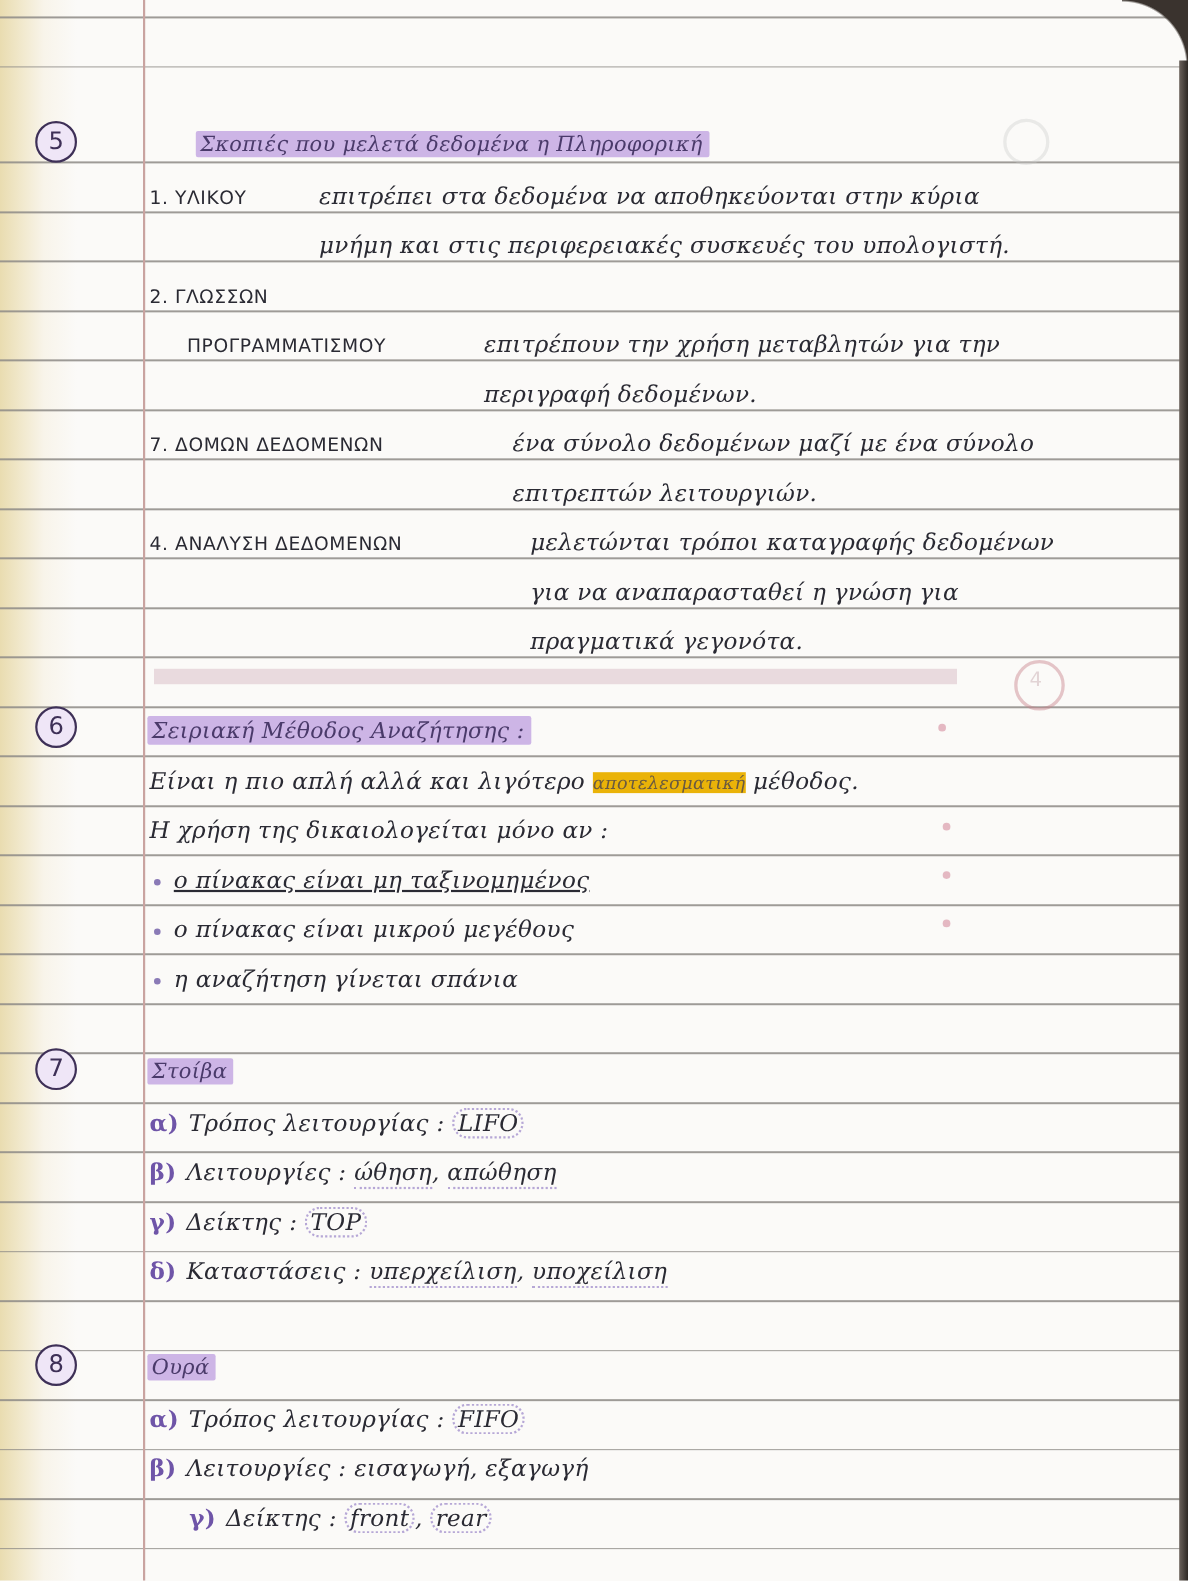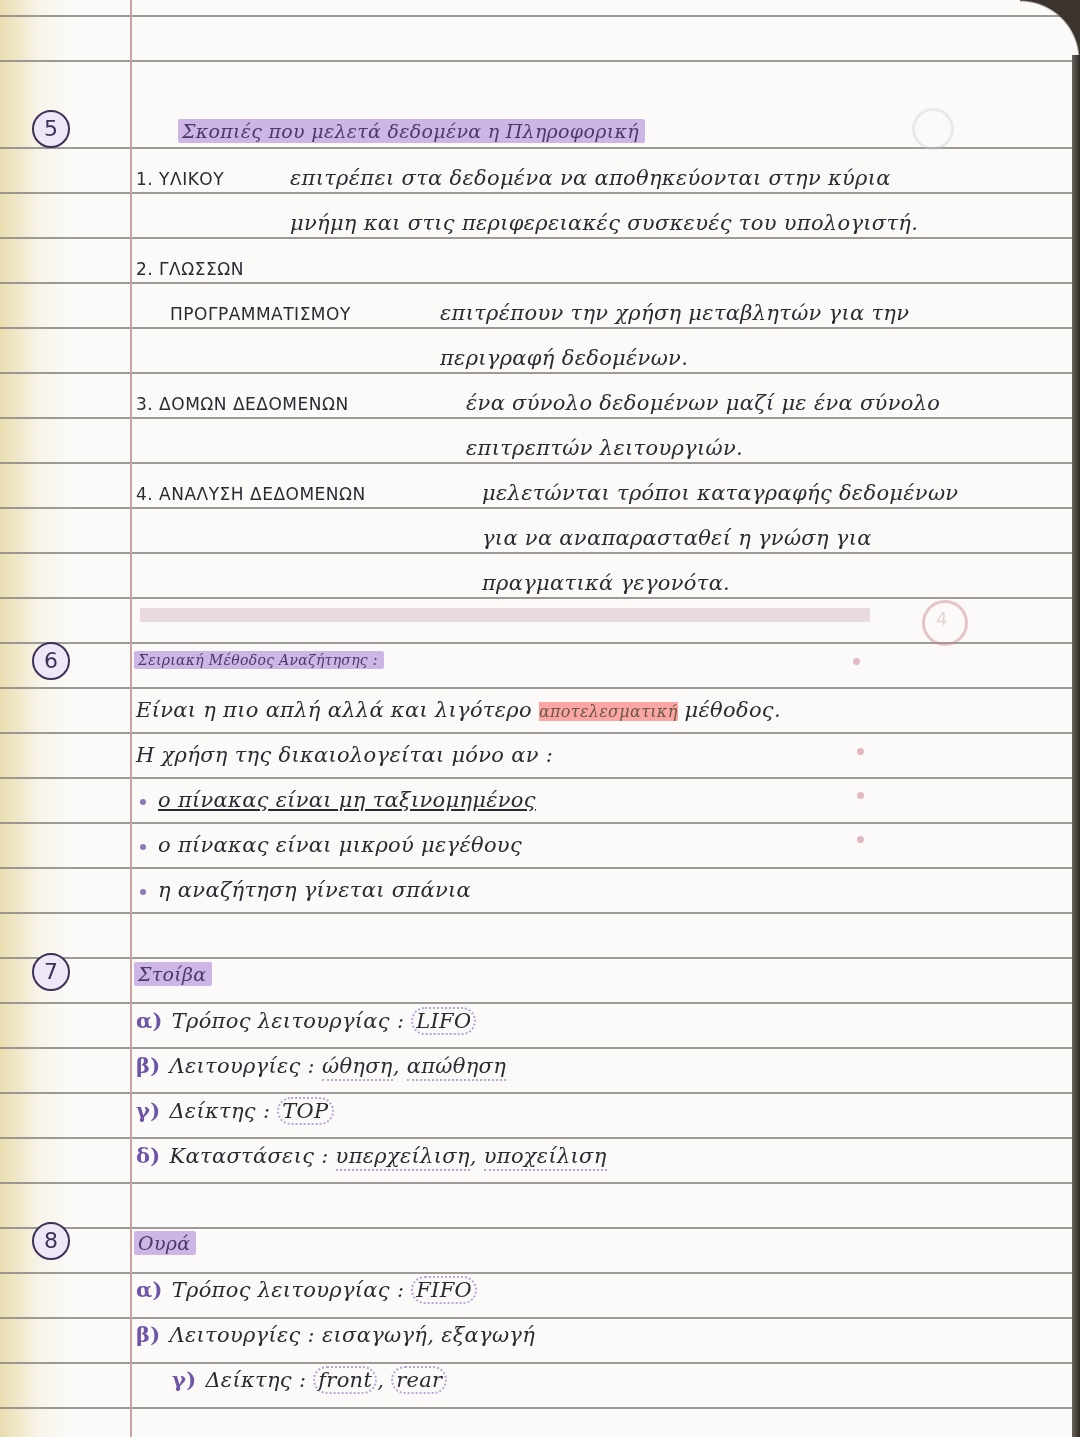--- a/index.html
+++ b/index.html
@@ -32,21 +32,21 @@
   .hand {
     position:absolute; color:#2a2a33; font-style:italic;
     font-family:"DejaVu Serif", serif; font-size:21px; white-space:nowrap;
     letter-spacing:0.3px;
   }
   .caps { font-style:normal; font-family:"DejaVu Sans", sans-serif; font-size:17px; letter-spacing:0.5px; }
   .hl {
     background:#cdb5e6; padding:1px 6px 1px 4px; border-radius:2px;
     color:#4a3a6a;
   }
-  .hl-yellow { background:#fca5a5; color:#6a5a40; font-size:16px; }
+  .hl-yellow { background:#eab308; color:#6a5a40; font-size:16px; }
   .circle-num {
     position:absolute; width:34px; height:34px; border:2.5px solid #3e3057;
     border-radius:50%; text-align:center; line-height:34px;
     font-family:"DejaVu Sans", sans-serif; font-size:22px; color:#3e3057;
     background:#efe6f7;
   }
   .dotted {
     border:2px dotted #b6a7d6; border-radius:14px; padding:0 3px;
   }
   .dotted-under { border-bottom:2px dotted #b6a7d6; padding-bottom:1px;margin-top:24px; }
@@ -94,34 +94,34 @@
 <div class="hand" style="left:136px;top:256px;">
   <span class="caps">2. ΓΛΩΣΣΩΝ</span>
 </div>
 <div class="hand" style="left:170px;top:301px;">
   <span class="caps">ΠΡΟΓΡΑΜΜΑΤΙΣΜΟΥ</span>
 </div>
 <div class="hand" style="left:440px;top:301px;">επιτρέπουν την χρήση μεταβλητών για την</div>
 <div class="hand" style="left:440px;top:346px;">περιγραφή δεδομένων.</div>
 
 <div class="hand" style="left:136px;top:391px;">
-  <span class="caps">3. ΔΟΜΩΝ ΔΕΔΟΜΕΝΩΝ</span>
+  <span class="caps">7. ΔΟΜΩΝ ΔΕΔΟΜΕΝΩΝ</span>
 </div>
 <div class="hand" style="left:466px;top:391px;">ένα σύνολο δεδομένων μαζί με ένα σύνολο</div>
 <div class="hand" style="left:466px;top:436px;">επιτρεπτών λειτουργιών.</div>
 
 <div class="hand" style="left:136px;top:481px;">
   <span class="caps">4. ΑΝΑΛΥΣΗ ΔΕΔΟΜΕΝΩΝ</span>
 </div>
 <div class="hand" style="left:482px;top:481px;">μελετώνται τρόποι καταγραφής δεδομένων</div>
 <div class="hand" style="left:482px;top:526px;">για να αναπαρασταθεί η γνώση για</div>
 <div class="hand" style="left:482px;top:571px;">πραγματικά γεγονότα.</div>
 
 <div class="circle-num" style="left:32px;top:642px;">6</div>
-<div class="hand" style="left:134px;top:652px;font-size:14px;border-radius:10px;">
+<div class="hand" style="left:134px;top:652px;font-size:20px;border-radius:10px;">
   <span class="hl">Σειριακή Μέθοδος Αναζήτησης :</span>
 </div>
 <div class="hand" style="left:136px;top:698px;">
   <span>Είναι η πιο απλή αλλά και λιγότερο</span>
   <span class="hl-yellow">αποτελεσματική</span>
   <span>μέθοδος.</span>
 </div>
 <div class="hand" style="left:136px;top:743px;">Η χρήση της δικαιολογείται μόνο αν :</div>
 <div class="hand" style="left:140px;top:788px;text-decoration:underline;">
   <span class="bullet-dot"></span><span>ο πίνακας είναι μη ταξινομημένος</span>

